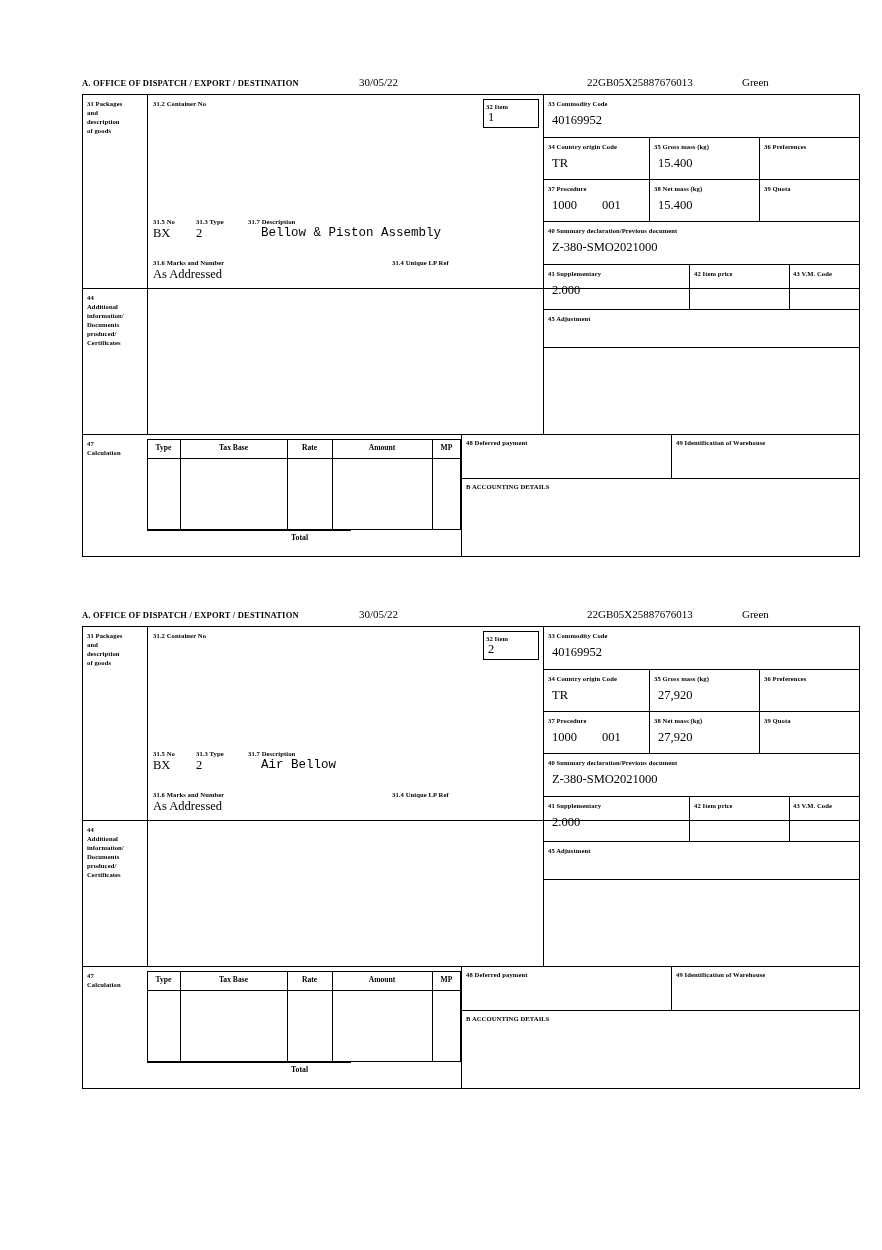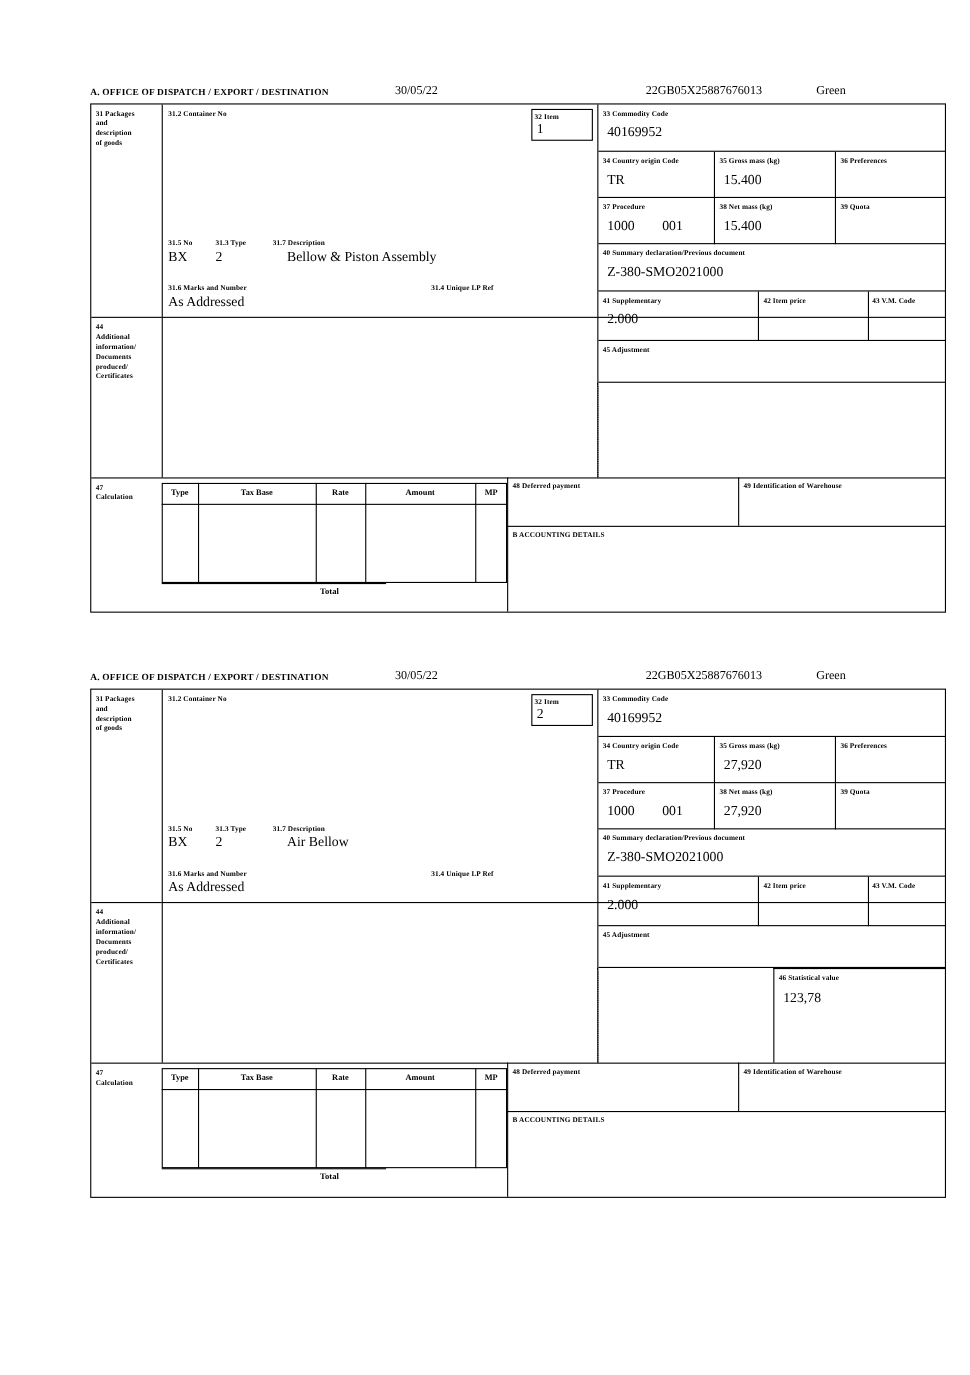--- a/index.html
+++ b/index.html
@@ -127,21 +127,21 @@
     font-size: 7.6px;
     font-weight: bold;
     text-align: center;
     top: 4px;
   }
   .total-label {
     position: absolute;
     font-size: 7.8px;
     font-weight: bold;
   }
-  .nowrap { white-space: nowrap; }
+  .nowrap { white-space: nowrap; font-family: Liberation Mono, monospace; }
 </style>
 </head>
 <body>
 
 <div class="page">
 
   <div class="sheet sheet-1">
 
     <div class="hdr">
       <div class="hdr-office">A.   OFFICE OF DISPATCH / EXPORT / DESTINATION</div>
@@ -398,24 +398,20 @@
       <div class="cell bb" style="left:707px; top:170px; width:70px; height:45px;">
         <div class="lbl" style="position:absolute; left:3px; top:4px;">43 V.M. Code</div>
         <div class="val val-lg" style="position:absolute; left:6px; top:19px;"></div>
       </div>
 
       <div class="cell bb" style="left:461px; top:215px; width:316px; height:38px;">
         <div class="lbl" style="position:absolute; left:4px; top:4px;">45 Adjustment</div>
         <div class="val val-lg" style="position:absolute; left:8px; top:18px;"></div>
       </div>
 
-      <div class="cell bl bt" style="left:620px; top:253px; width:157px; height:86px;">
-        <div class="lbl" style="position:absolute; left:4px; top:4px;">46 Statistical value</div>
-        <div class="val val-lg" style="position:absolute; left:8px; top:20px;">123,78</div>
-      </div>
 
       <div class="cell lbl" style="left:4px; top:198px; width:58px;">
         <div>44</div>
         <div>Additional</div>
         <div>information/</div>
         <div>Documents</div>
         <div>produced/</div>
         <div>Certificates</div>
       </div>
       <div class="cell val" style="left:70px; top:198px; width:380px; height:130px;"></div>

